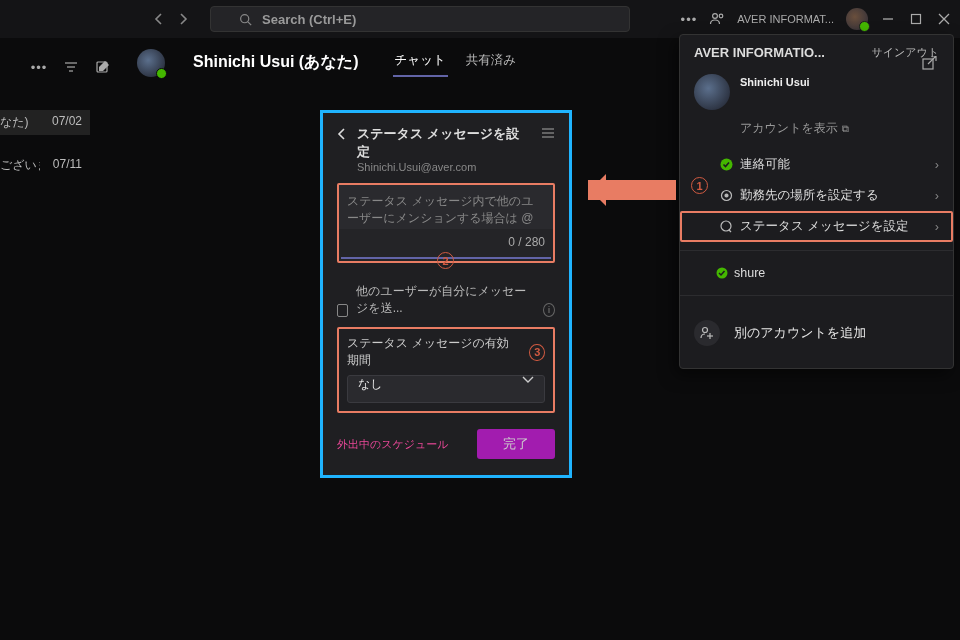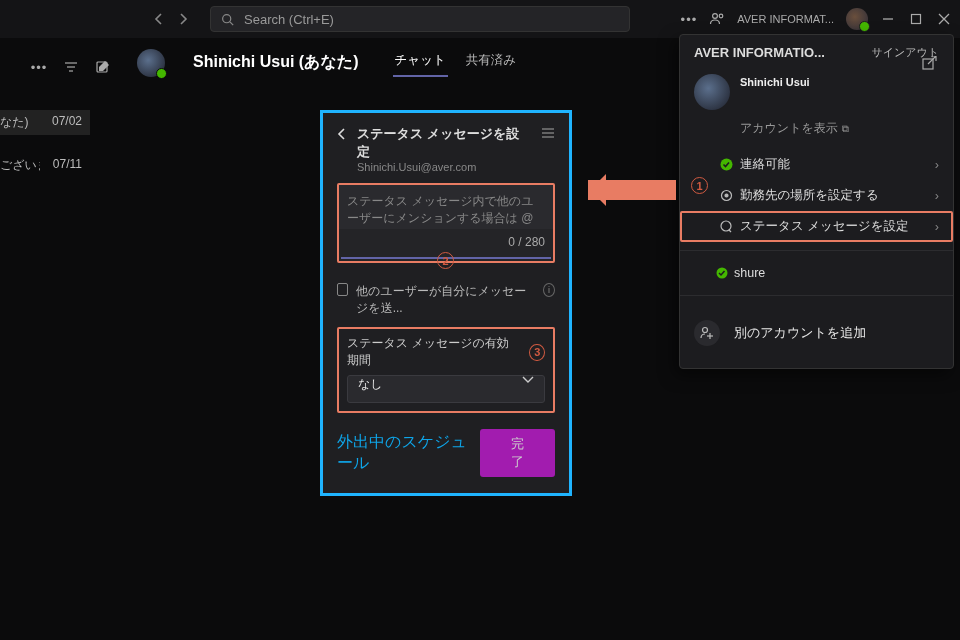--- a/index.html
+++ b/index.html
@@ -3,21 +3,21 @@
 <meta charset="utf-8">
 <style>
   * { box-sizing: border-box; margin: 0; padding: 0; }
   html, body { width: 960px; height: 640px; overflow: hidden; font-family: "Segoe UI", "Hiragino Kaku Gothic ProN", Meiryo, sans-serif; background: #0b0b0c; color: #e6e6e6; font-size: 13px; }
   body { position: relative; }
 
   
   .topbar { position: absolute; top:0; left:0; right:0; height:38px; display:flex; align-items:center; gap:6px; padding: 0 8px 0 154px; background:#141416; }
   .nav-arrows { display:flex; gap:4px; margin-right:6px; color:#888;}
   .nav-arrow { width:20px; text-align:center; cursor:pointer;}
-  .search { flex: 0 0 420px; height:26px; background:#242427; border:1px solid #333; border-radius:4px; display:flex; align-items:center; gap:10px; padding:0 10px; color:#9a9a9a;}
+  .search { flex: 0 0 420px; height:26px; background:#242427; border:1px solid #333; border-radius:4px; display:flex; align-items:center; gap:10px; padding:0 28px; color:#9a9a9a;font-weight:bold;}
   .tray { margin-left:auto; display:flex; align-items:center; gap:12px; color:#aaa; }
   .tray .org { font-size:11px; }
   .avatar-mini { width:22px; height:22px; border-radius:50%; background: radial-gradient(circle at 40% 40%, #6a4f3c, #2c2c38); position:relative;}
   .avatar-mini::after{content:""; position:absolute; bottom:-2px; right:-2px; width:9px; height:9px; border-radius:50%; background:#44b700; border:1.5px solid #1c1c1f;}
   .winctrl { width:16px; height:16px; display:flex; align-items:center; justify-content:center; cursor:pointer; }
 
   
   .subhead { position:absolute; top:48px; left:137px; display:flex; align-items:center; gap:28px; }
   .subhead .av { width:28px; height:28px; border-radius:50%; background: radial-gradient(circle at 40% 40%, #5b6f8c, #1c1e28); position:relative;}
   .subhead .av::after{content:"";position:absolute;bottom:-2px;right:-2px;width:9px;height:9px;border-radius:50%;background:#44b700;border:1.5px solid #0b0b0c;}
@@ -43,30 +43,30 @@
   .dlg-title { font-size:13px; font-weight:600;}
   .dlg-sub { font-size:11px; color:#888;}
   .dlg-more { margin-left:auto; padding-top:2px; color:#888;}
 
   .ta-wrap { margin-top:10px; border:2px solid #e87c63; border-radius:2px; background:#242427; display:flex; flex-direction:column;}
   .ta { flex:1; background:#2a2a2e; border:none; resize:none; color:#ddd; font-family:inherit; font-size:12px; padding:8px; height:152px; outline:none;}
   .ta::placeholder{color:#888;}
   .ta-count { text-align:right; font-size:12px; color:#aaa; padding:6px 8px 8px;}
   .ta-underline{height:2px;background:#6264a7;margin:0 2px 2px;}
 
-  .chk-row { display:flex; align-items:flex-start; gap:8px; margin-top:20px; color:#bbb; font-size:12px;}
+  .chk-row { display:flex; align-items:flex-end; gap:8px; margin-top:20px; color:#bbb; font-size:12px;}
   .chk { width:13px; height:13px; border:1px solid #888; border-radius:2px; cursor:pointer;}
   .info { margin-left:auto; width:14px; height:14px; border:1px solid #666; border-radius:50%; font-size:9px; display:flex; align-items:center; justify-content:center; color:#888;}
 
   .dur-group { margin-top:10px; border:2px solid #e87c63; border-radius:2px; padding:6px 8px 8px;}
   .dur-label { font-size:12px; color:#ccc; display:flex; align-items:center; gap:14px;}
   .dur-sel { margin-top:6px; background:#2a2a2e; border:1px solid #3a3a3f; border-radius:3px; height:28px; display:flex; align-items:flex-start; justify-content:space-between; padding:0 10px; cursor:pointer; font-size:12px;}
 
   .dlg-foot { display:flex; justify-content:space-between; align-items:center; margin-top:16px;}
-  .link { color:#0ea5e9; font-size:16px; cursor:pointer;}
+  .link { color:#ec4899; font-size:11px; cursor:pointer;}
   .done-btn { background:#a21caf; color:#ccc; border:none; border-radius:3px; padding:6px 26px; font-size:13px; cursor:pointer;}
 
   
   .acct { position:absolute; top:34px; right:6px; width:275px; background:#1c1c1f; border:1px solid #333; border-radius:4px; padding-bottom:6px; box-shadow: -4px 6px 16px rgba(0,0,0,0.5);}
   .acct-head { display:flex; justify-content:space-between; align-items:center; padding:10px 14px 6px; }
   .acct-head .org { font-weight:600; font-size:13px; color:#ddd;}
   .acct-head .so { font-size:11px; color:#bbb; cursor:pointer;}
   .acct-user { display:flex; gap:10px; padding:8px 14px 6px;}
   .acct-user .av2 { width:36px; height:36px; border-radius:50%; background: radial-gradient(circle at 40% 40%, #5b6f8c, #1c1e28); }
   .acct-user .nm { font-weight:600; font-size:11px; color:#eee; padding-top:2px;}

